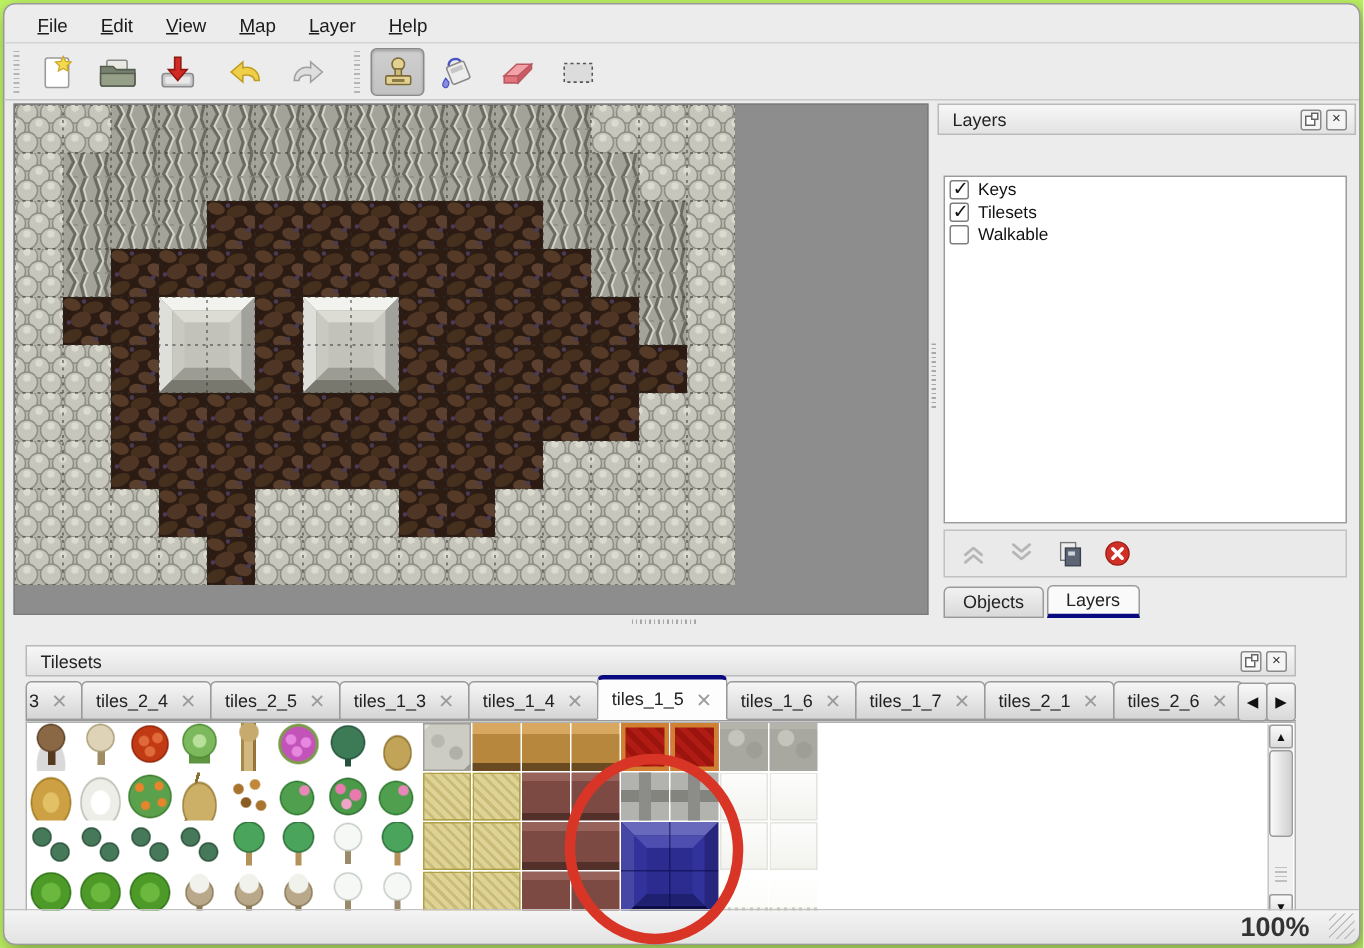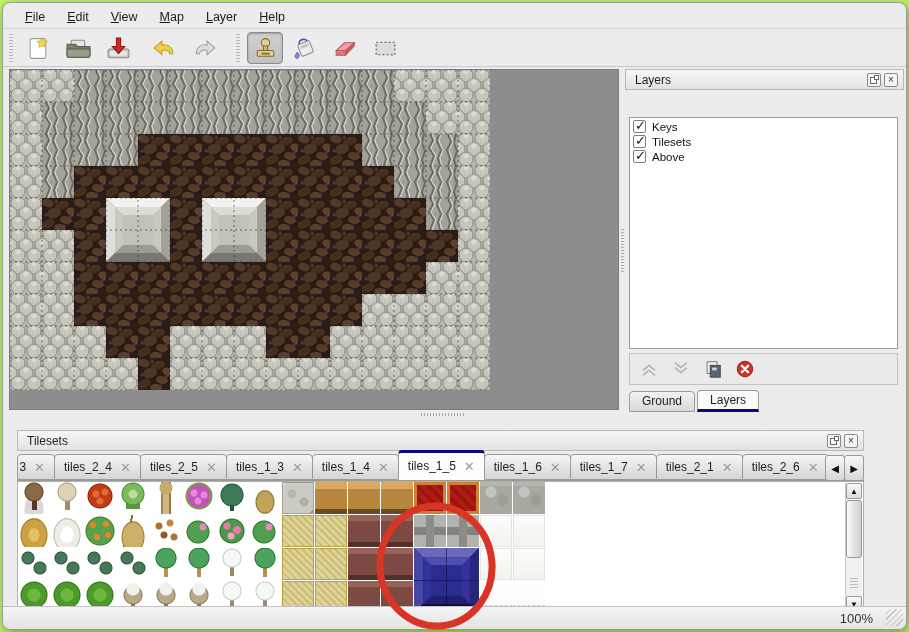--- a/index.html
+++ b/index.html
@@ -107,21 +107,21 @@
     background:linear-gradient(#fafafa,#dcdcdc);display:flex;align-items:center;justify-content:center;
     font-size:8px;color:#111;border-radius:2px;}
   .pal-thumb{position:absolute;left:0;top:17px;width:16px;height:58px;border:1px solid #9a9a9a;
     border-radius:3px;background:linear-gradient(90deg,#fafafa,#cfcfcf);}
   .pal-track-grip{position:absolute;left:4px;top:95px;width:8px;height:10px;
     background:repeating-linear-gradient(180deg,#c0c0c0 0 1px,transparent 1px 3px);}
 
   
   .statusbar{position:absolute;left:0;right:0;bottom:0;height:23px;background:linear-gradient(#f4f4f4,#e3e3e3);
     border-top:1px solid #c2c2c2;border-radius:0 0 8px 8px;display:flex;align-items:center;}
-  .zoom-label{position:absolute;right:33px;font-size:13px;color:#333;}
+  .zoom-label{position:absolute;right:33px;font-size:18px;color:#333;font-weight:bold;}
   .resize-grip{position:absolute;right:3px;bottom:3px;width:17px;height:17px;
     background:repeating-linear-gradient(135deg,transparent 0 3px,#c0c0c0 3px 4px);
     border-radius:0 0 6px 0;}
 
   
   .annotation{position:absolute;left:0;top:0;width:909px;height:632px;pointer-events:none;z-index:60;}
 </style>
 </head>
 <body>
 
@@ -472,22 +472,22 @@
       <div class="layer-list" id="layerList">
           <div class="layer-row">
             <span class="cb on"></span>
             <span>Keys</span>
           </div>
           <div class="layer-row">
             <span class="cb on"></span>
             <span>Tilesets</span>
           </div>
           <div class="layer-row">
-            <span class="cb on"></span>
-            <span>Above</span>
+            <span class="cb"></span>
+            <span>Walkable</span>
           </div>
         </div>
       <div class="layer-btnrow" id="layerBtns">
           <div class="lb-btn">
             <svg viewBox="0 0 22 22" fill="none" stroke="#b6b6b6" stroke-width="2" stroke-linecap="round" stroke-linejoin="round">
               <path d="M5 12l6-5 6 5"></path>
               <path d="M5 17.5l6-5 6 5"></path>
             </svg>
           </div>
           <div class="lb-btn">
@@ -506,21 +506,21 @@
           <div class="lb-btn">
             <svg viewBox="0 0 22 22">
               <circle cx="11" cy="11" r="8.5" fill="#d03026" stroke="#9c1c14"></circle>
               <path d="M7.6 7.6L14.4 14.4M14.4 7.6L7.6 14.4" stroke="#fff" stroke-width="2.6" stroke-linecap="round"></path>
             </svg>
           </div>
         </div>
     </div>
 
     <div class="dock-tabs" id="dockTabs">
-        <div class="dtab">Ground</div>
+        <div class="dtab">Objects</div>
         <div class="dtab active">Layers</div>
       </div>
 
     <div class="tilesets-dock">
       <div class="dock-titlebar">
         <span class="dock-title">Tilesets</span>
         <span class="dock-btn">
             <span class="ficon">
               <span></span>
             </span>

